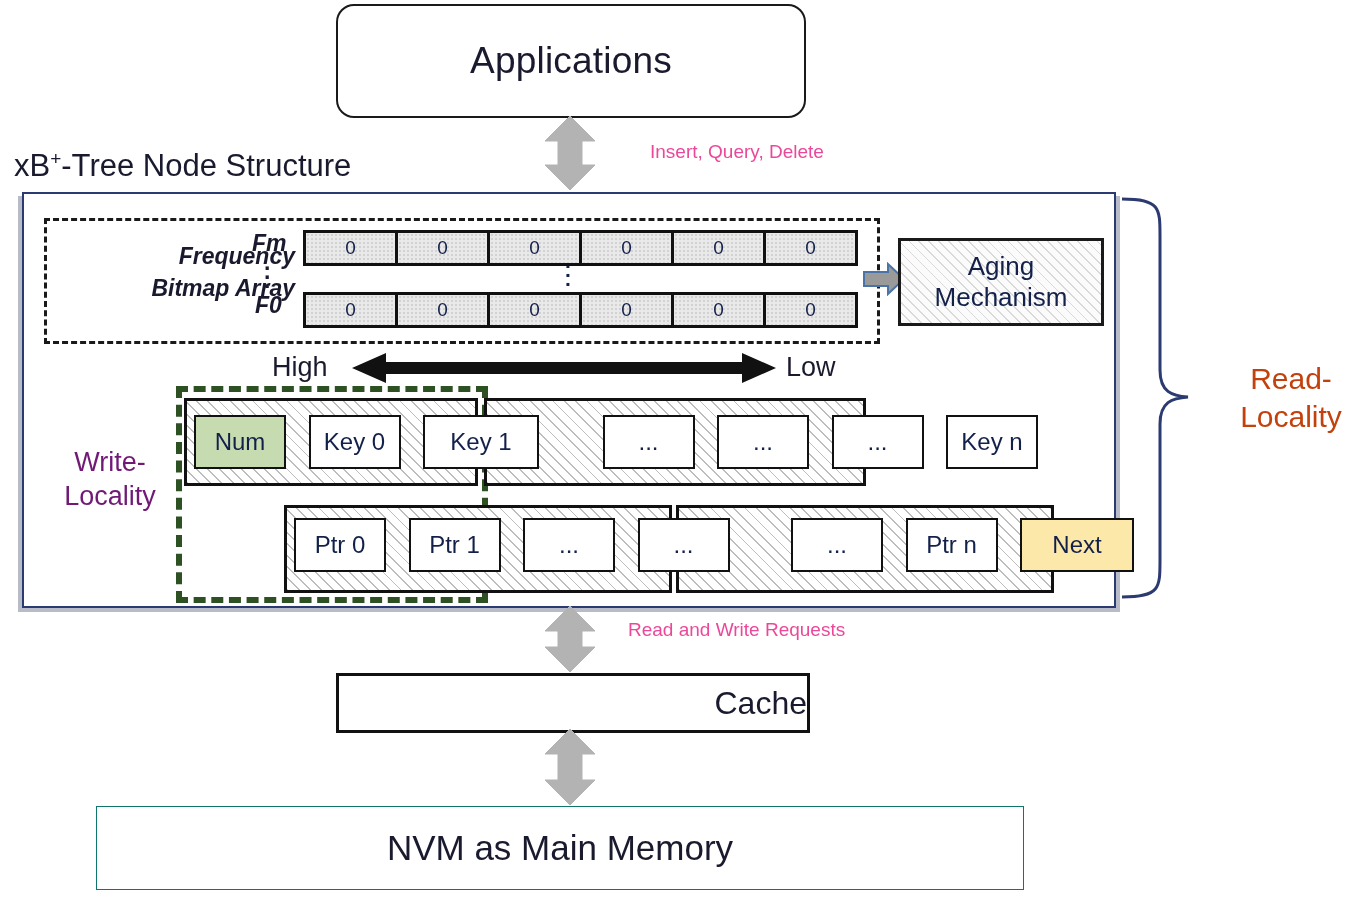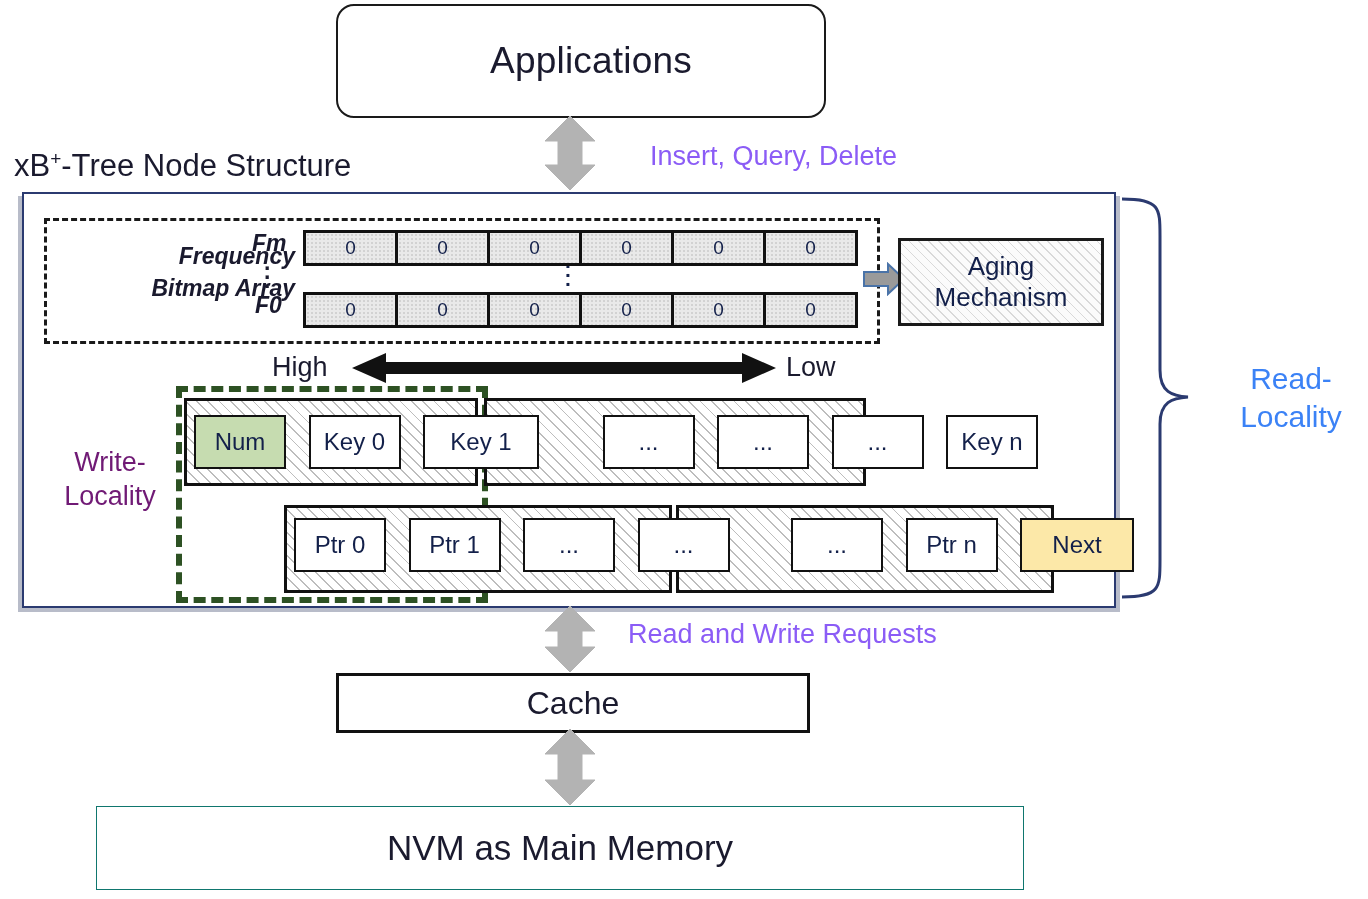--- a/index.html
+++ b/index.html
@@ -3,28 +3,28 @@
 <meta charset="utf-8">
 <style>
   html,body{margin:0;padding:0;background:#ffffff;}
   body{width:1368px;height:899px;position:relative;overflow:hidden;
        font-family:"Liberation Sans","DejaVu Sans",sans-serif;color:#1a1a2e;}
   .abs{position:absolute;}
 
   
   #applications-box{left:336px;top:4px;width:466px;height:110px;
       border:2px solid #1a1a1a;border-radius:18px;background:#fff;
-      display:flex;align-items:center;justify-content:center;padding-left:20px;}
+      display:flex;align-items:center;justify-content:center;}
   #applications-box .lbl{font-size:37px;letter-spacing:.2px;}
 
   
   .vgrey{fill:#b3b3b3;stroke:#b3b3b3;stroke-width:1;}
 
   
-  .caption{font-size:27px;color:#8b5cf6;white-space:nowrap;}
+  .caption{font-size:19px;color:#ec4899;white-space:nowrap;}
   #node-title{left:14px;top:148px;font-size:31px;white-space:nowrap;}
   #node-title sup{font-size:19px;vertical-align:super;}
 
   
   #node-box{left:22px;top:192px;width:1090px;height:412px;
       background:#fff;border:2.5px solid #2b3a70;
       box-shadow:-4px 4px 0 0 #b8bcc9, 4px 4px 0 0 #b8bcc9;}
 
   
   #freq-region{left:44px;top:218px;width:830px;height:120px;
@@ -85,26 +85,26 @@
   #kl1{left:184px;top:398px;width:294px;height:88px;}
   #kl2{left:484px;top:398px;width:382px;height:88px;}
   #kcells{left:194px;top:415px;}
   
   #pl1{left:284px;top:505px;width:388px;height:88px;}
   #pl2{left:676px;top:505px;width:378px;height:88px;}
   #pcells{left:294px;top:518px;}
 
   
   #read-loc-label{left:1218px;top:360px;width:146px;text-align:center;
-      font-size:30px;line-height:38px;color:#3b82f6;}
+      font-size:30px;line-height:38px;color:#c2410c;}
 
   
   #cache-box{left:336px;top:673px;width:468px;height:54px;
       border:3px solid #111;display:flex;align-items:center;
-      justify-content:center;font-size:32px;background:#fff;}
+      justify-content:flex-end;font-size:32px;background:#fff;}
   #nvm-box{left:96px;top:806px;width:926px;height:82px;
       border:1px solid #0f766e;display:flex;align-items:center;
       justify-content:center;font-size:35px;background:#fff;}
   #insert-caption{left:650px;top:141px;}
   #rw-caption{left:628px;top:619px;}
 </style>
 </head>
 <body>
 
 <div class="abs" id="applications-box">

